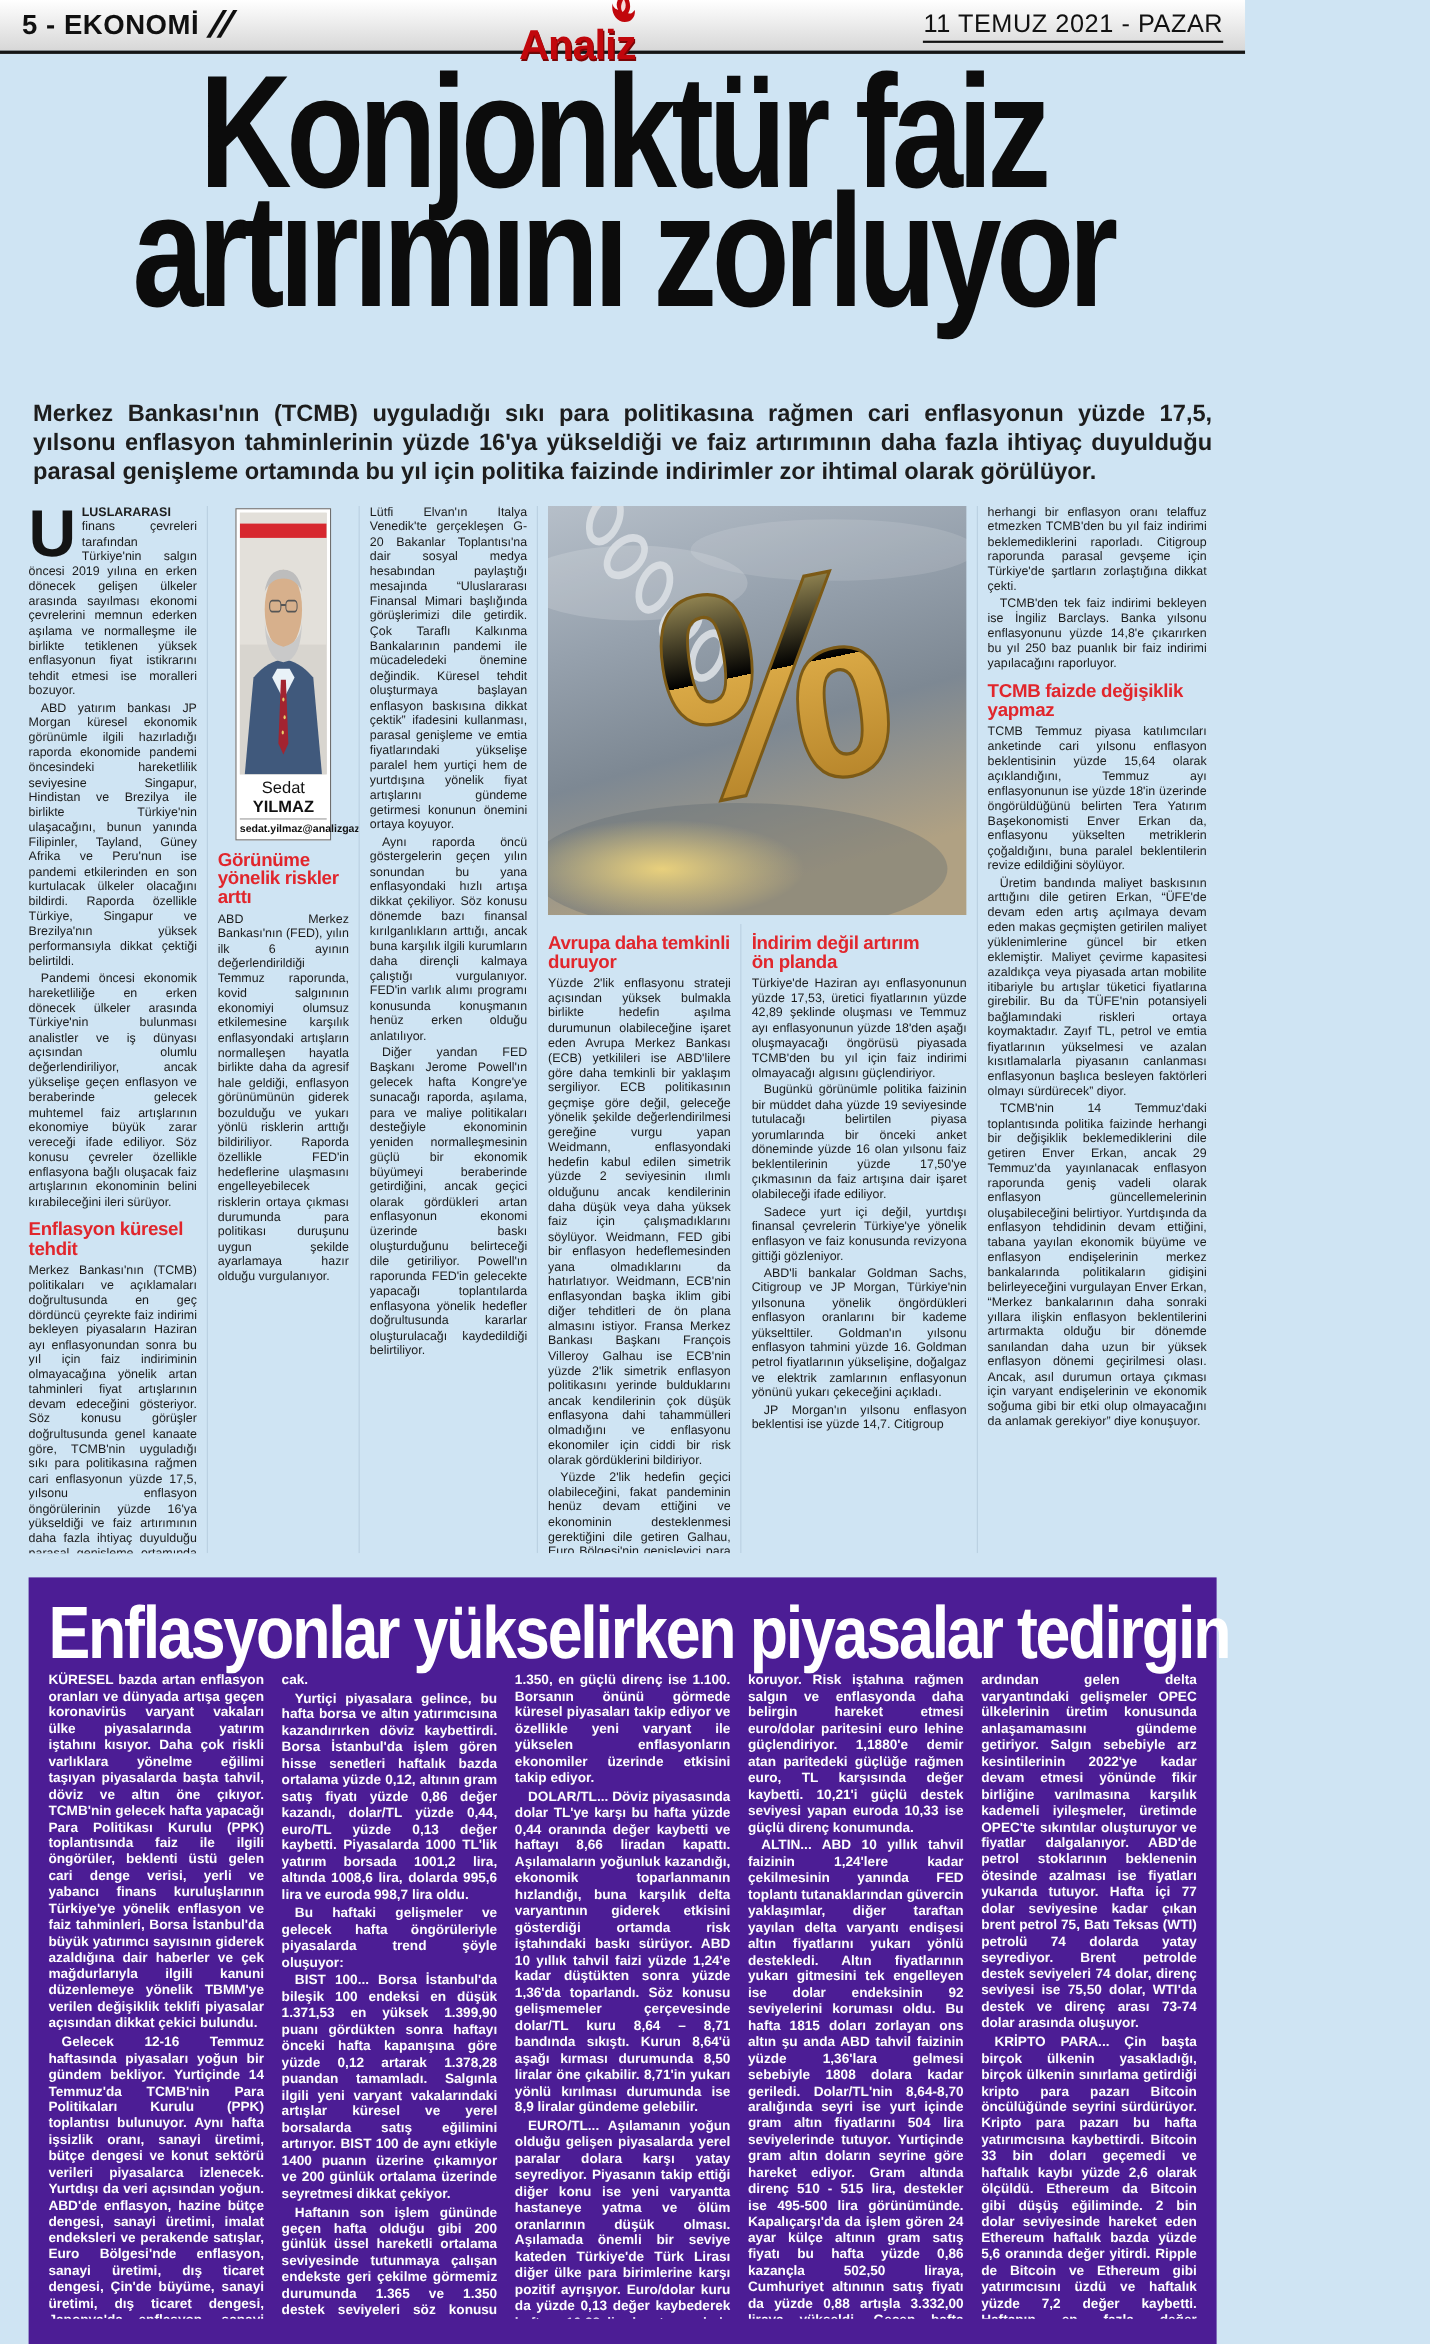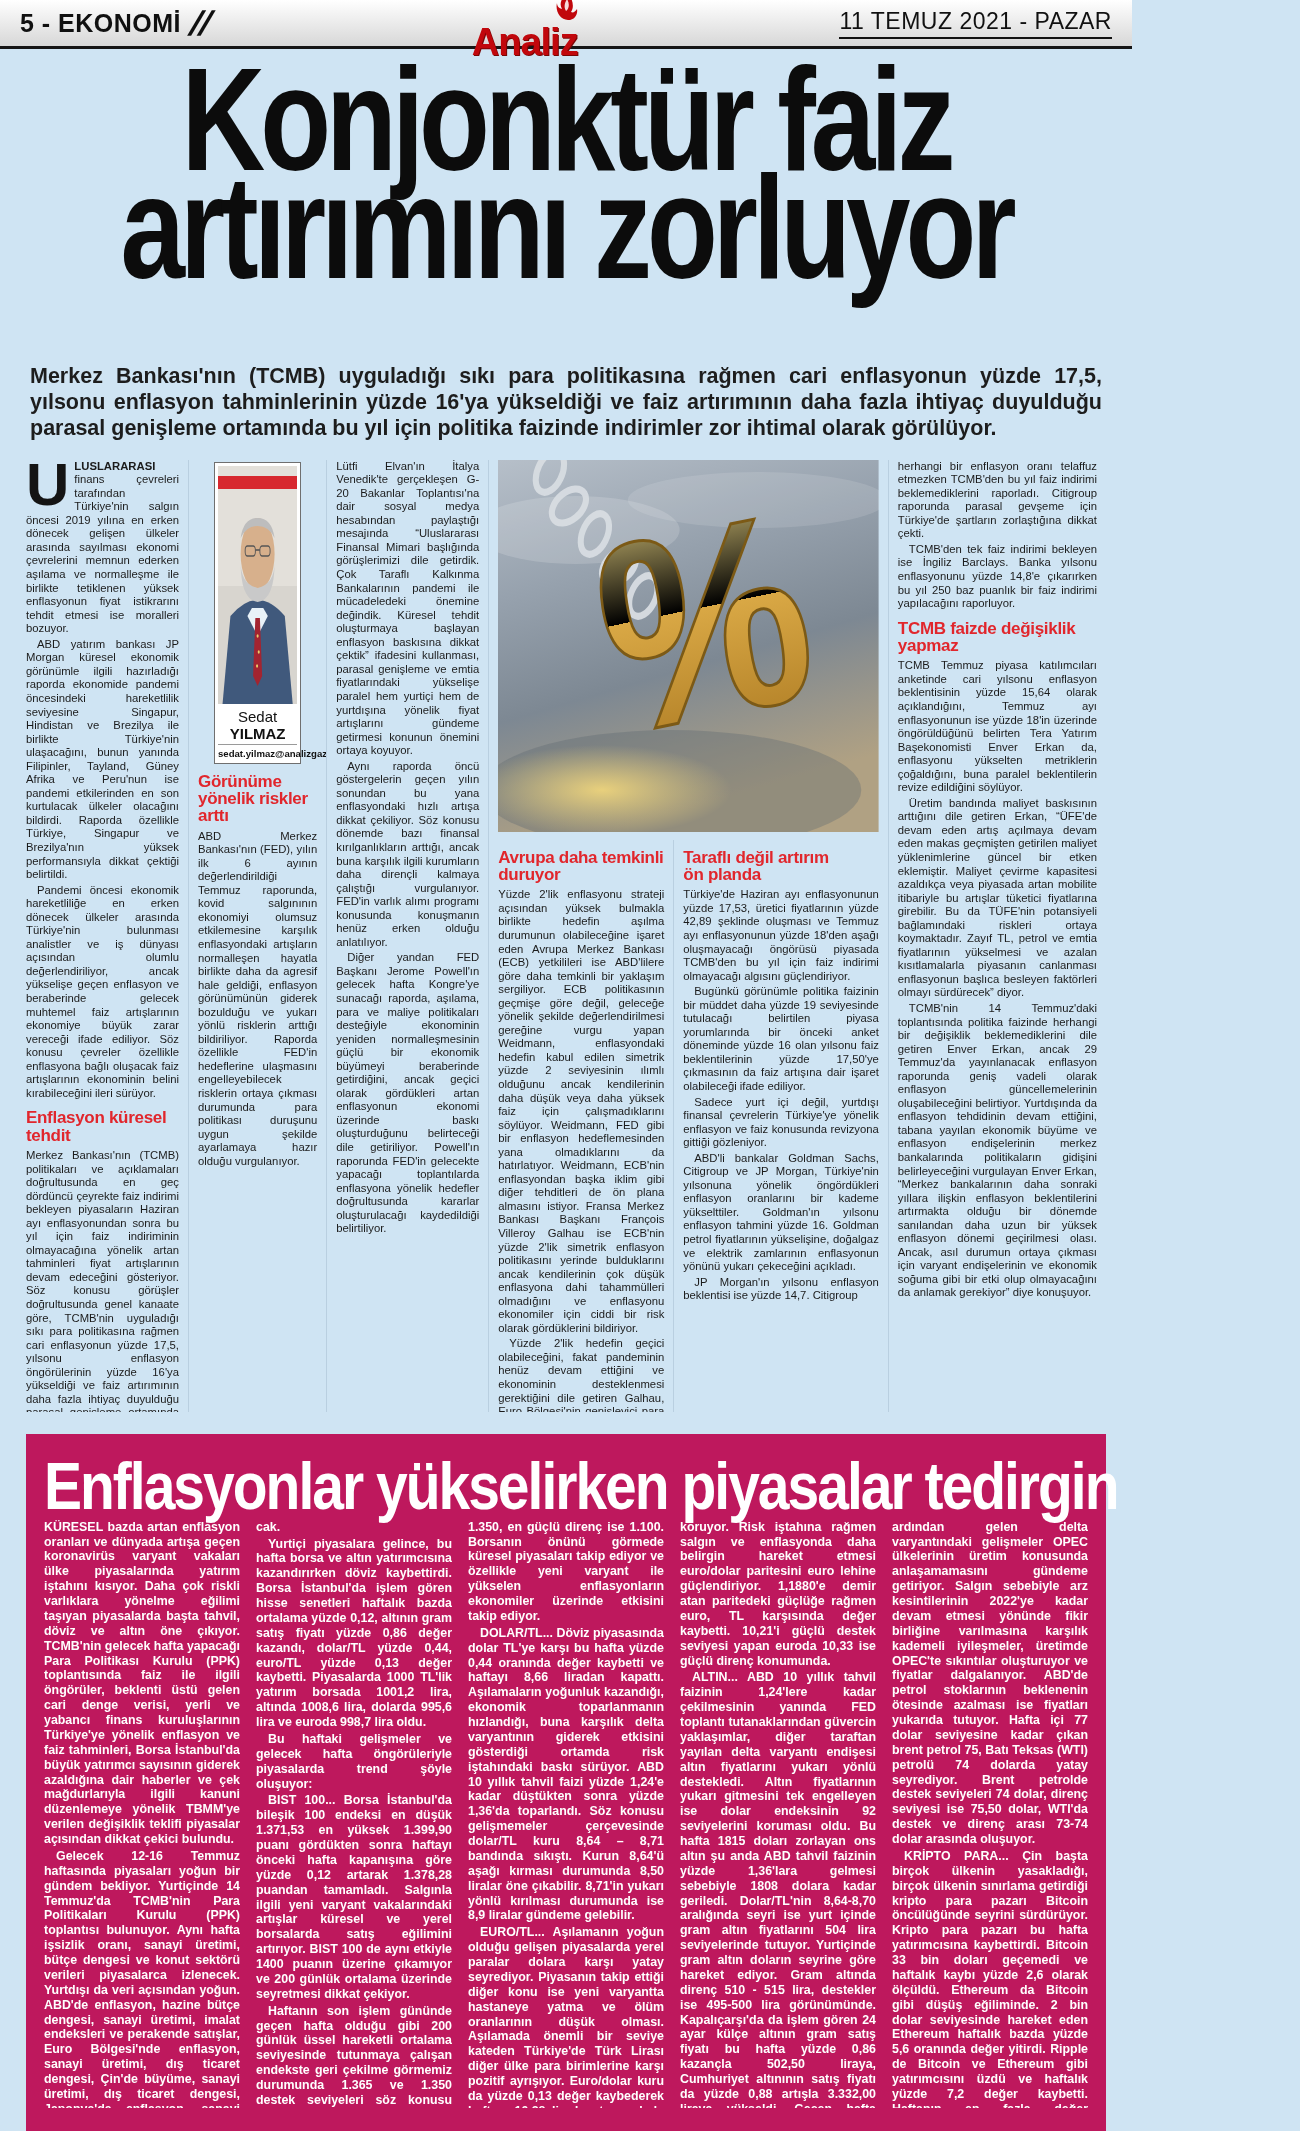--- a/index.html
+++ b/index.html
@@ -88,21 +88,21 @@
     border-top:1px solid #9a9a9a;padding:3px 0 1px;
   }
   
   .pct-img{height:372px;margin-bottom:8px;position:relative;overflow:hidden;}
   .mid-cols{display:flex;flex:1;overflow:hidden;}
   .mc-left{width:46%;padding-right:9px;box-sizing:border-box;}
   .mc-right{width:54%;border-left:1px solid #b9cfe0;padding-left:9px;box-sizing:border-box;}
 
   
   .market{
-    margin:22px 26px 0;background:#be185d;height:698px;
+    margin:22px 26px 0;background:#4c1d95;height:698px;
     padding:12px 18px 10px;box-sizing:border-box;
   }
   .market-headline{
     color:#ffffff;font-size:57px;font-weight:900;letter-spacing:-2px;
     transform:scaleY(1.18);transform-origin:top left;white-space:nowrap;
     height:74px;
   }
   .market-cols{display:flex;gap:16px;height:588px;overflow:hidden;}
   .mcol{flex:1;overflow:hidden;}
   .mcol p{
@@ -222,21 +222,21 @@
           <text x="255" y="255" font-size="270" font-family="Liberation Sans, DejaVu Sans, sans-serif" font-weight="bold" fill="url(#gold)" stroke="#7c5a16" stroke-width="3" text-anchor="middle" transform="rotate(-10 255 255)">%</text>
         </svg>
       </div>
       <div class="mid-cols">
         <div class="mc-left">
           <div class="red-h">Avrupa daha temkinli duruyor</div>
           <p>Yüzde 2'lik enflasyonu strateji açısından yüksek bulmakla birlikte hedefin aşılma durumunun olabileceğine işaret eden Avrupa Merkez Bankası (ECB) yetkilileri ise ABD'lilere göre daha temkinli bir yaklaşım sergiliyor. ECB politikasının geçmişe göre değil, geleceğe yönelik şekilde değerlendirilmesi gereğine vurgu yapan Weidmann, enflasyondaki hedefin kabul edilen simetrik yüzde 2 seviyesinin ılımlı olduğunu ancak kendilerinin daha düşük veya daha yüksek faiz için çalışmadıklarını söylüyor. Weidmann, FED gibi bir enflasyon hedeflemesinden yana olmadıklarını da hatırlatıyor. Weidmann, ECB'nin enflasyondan başka iklim gibi diğer tehditleri de ön plana almasını istiyor. Fransa Merkez Bankası Başkanı François Villeroy Galhau ise ECB'nin yüzde 2'lik simetrik enflasyon politikasını yerinde bulduklarını ancak kendilerinin çok düşük enflasyona dahi tahammülleri olmadığını ve enflasyonu ekonomiler için ciddi bir risk olarak gördüklerini bildiriyor.</p>
           <p>Yüzde 2'lik hedefin geçici olabileceğini, fakat pandeminin henüz devam ettiğini ve ekonominin desteklenmesi gerektiğini dile getiren Galhau, Euro Bölgesi'nin genişleyici para politikasını hâlâ uygulayabilecek güce sahip olduğunu ve politikanın devam edeceğini düşündüğünü kaydediyor.</p>
         </div>
         <div class="mc-right">
-          <div class="red-h"><span>Taraflı değil artırım</span><br><span>ön planda</span></div>
+          <div class="red-h"><span>İndirim değil artırım</span><br><span>ön planda</span></div>
           <p>Türkiye'de Haziran ayı enflasyonunun yüzde 17,53, üretici fiyatlarının yüzde 42,89 şeklinde oluşması ve Temmuz ayı enflasyonunun yüzde 18'den aşağı oluşmayacağı öngörüsü piyasada TCMB'den bu yıl için faiz indirimi olmayacağı algısını güçlendiriyor.</p>
           <p>Bugünkü görünümle politika faizinin bir müddet daha yüzde 19 seviyesinde tutulacağı belirtilen piyasa yorumlarında bir önceki anket döneminde yüzde 16 olan yılsonu faiz beklentilerinin yüzde 17,50'ye çıkmasının da faiz artışına dair işaret olabileceği ifade ediliyor.</p>
           <p>Sadece yurt içi değil, yurtdışı finansal çevrelerin Türkiye'ye yönelik enflasyon ve faiz konusunda revizyona gittiği gözleniyor.</p>
           <p>ABD'li bankalar Goldman Sachs, Citigroup ve JP Morgan, Türkiye'nin yılsonuna yönelik öngördükleri enflasyon oranlarını bir kademe yükselttiler. Goldman'ın yılsonu enflasyon tahmini yüzde 16. Goldman petrol fiyatlarının yükselişine, doğalgaz ve elektrik zamlarının enflasyonun yönünü yukarı çekeceğini açıkladı.</p>
           <p>JP Morgan'ın yılsonu enflasyon beklentisi ise yüzde 14,7. Citigroup</p>
         </div>
       </div>
     </div>
 
     <div class="acol c6">

